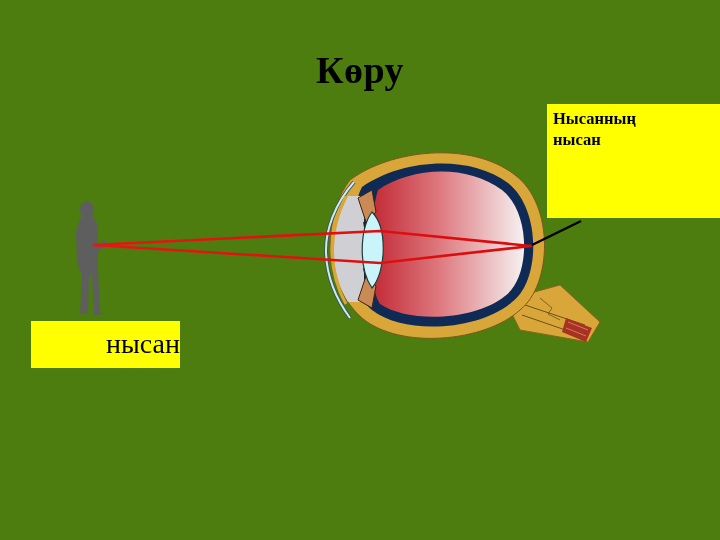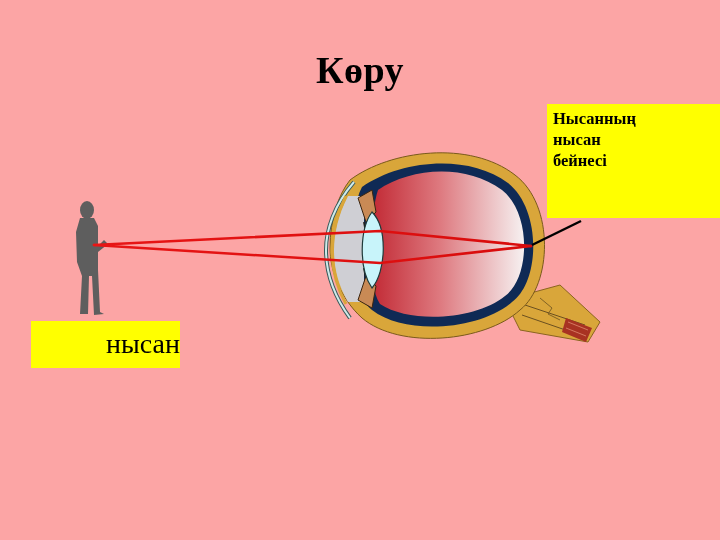--- a/index.html
+++ b/index.html
@@ -11,21 +11,21 @@
       width: 720px;
       height: 540px;
       position: relative;
       overflow: hidden;
       font-family: "Liberation Serif", "DejaVu Serif", serif;
     }
     .slide {
       position: absolute;
       left: 0; top: 0;
       width: 720px; height: 540px;
-      background: #fca5a5;
+      background: #4d7c0f;
     }
     .title {
       position: absolute;
       left: 0;
       top: 48px;
       width: 720px;
       text-align: center;
       font-family: "Liberation Serif", "DejaVu Serif", serif;
       font-weight: bold;
       font-size: 38px;
@@ -144,18 +144,17 @@
     </g>
 
     <g>
       <line x1="581" y1="221" x2="532" y2="245" stroke="#000000" stroke-width="2.5"></line>
     </g>
   </svg>
 
   <div class="label-box label-retina">
     <span>Нысанның</span>
     <span>нысан</span>
-    <span>бейнесі</span>
   </div>
 
   <div class="label-box label-object">нысан</div>
 
 </div>
 
 </body></html>

